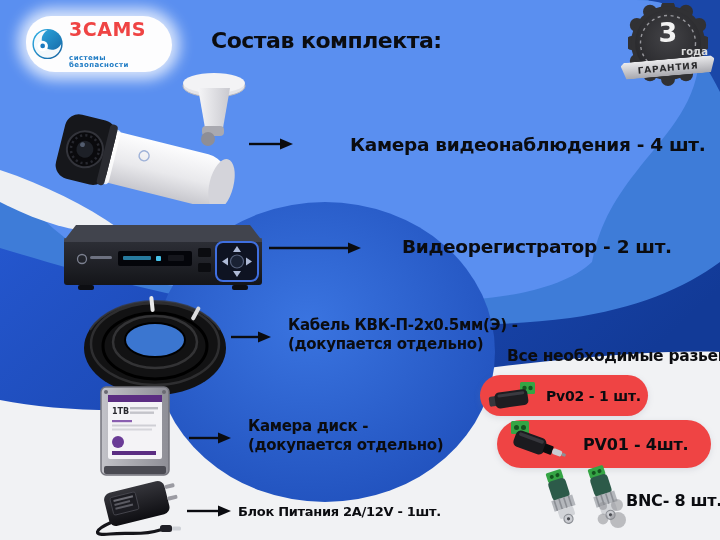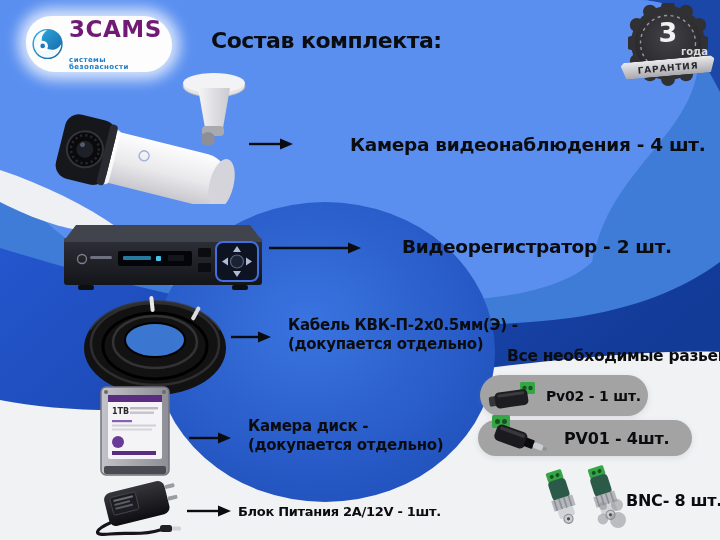--- a/index.html
+++ b/index.html
@@ -11,37 +11,37 @@
   .abs{position:absolute;}
   .lbl{font-weight:700;color:#0b0c10;white-space:nowrap;letter-spacing:-0.3px;}
   .lbl-lg{font-size:18.5px;margin-left:20px;}
   .lbl-md{font-size:15px;line-height:18.5px;}
   .lbl-sm{font-size:13px;}
   
   .logo{left:26px;top:16px;width:136px;height:52px;background:#fdfdfe;
         border-radius:26px 30px 28px 30px;box-shadow:0 0 14px 8px rgba(255,255,255,.75);
         display:flex;align-items:center;padding:2px 6px 2px 4px;gap:4px;}
   .logo-txt{display:flex;flex-direction:column;line-height:1;}
-  .logo-brand{font-size:23px;font-weight:800;color:#701a75;letter-spacing:0.5px;}
+  .logo-brand{font-size:19px;font-weight:800;color:#ef4444;letter-spacing:0.5px;}
   .logo-sub{font-size:7px;font-weight:700;color:#1e7bc4;letter-spacing:0.4px;margin-top:16px;}
   
   .title{left:211px;top:28px;font-size:22px;font-weight:800;color:#0b0c10;letter-spacing:-0.5px;white-space:nowrap;}
   
   .badge{left:628px;top:3px;width:80px;height:88px;}
   .badge .num{position:absolute;left:0;right:0;top:14px;text-align:center;
       font-size:27px;font-weight:800;color:#f2f2f2;}
   .badge .unit{position:absolute;left:0;right:0;top:43px;text-align:right;
       font-size:10px;font-weight:700;color:#dcdcdc;}
   .badge .ribbon{position:absolute;left:-7px;top:56px;width:94px;height:17px;
       background:linear-gradient(180deg,#ececee,#a7a7ad);
       clip-path:polygon(0 20%,4% 0,96% 0,100% 20%,95% 100%,5% 100%);
       transform:rotate(-5deg);display:flex;align-items:center;justify-content:center;
       font-size:9px;font-weight:800;color:#2a2a2c;letter-spacing:0.8px;}
   
-  .pill{background:#a3a3a3;border-radius:26px;box-shadow:0 2px 6px rgba(120,130,150,.18);
+  .pill{background:#ef4444;border-radius:26px;box-shadow:0 2px 6px rgba(120,130,150,.18);
         display:flex;align-items:center;}
   .pill .txt{font-weight:700;color:#0b0c10;white-space:nowrap;letter-spacing:-0.2px;}
   
   .wm{left:596px;top:498px;display:flex;align-items:center;gap:3px;opacity:.55;}
   .wm .wm-txt{font-size:28px;font-weight:700;color:#8f9095;letter-spacing:-1px;}
 </style>
 </head>
 <body>
 
 <div class="canvas">
@@ -222,21 +222,21 @@
         <circle cx="42.5" cy="8" r="2.2" fill="#14551f"></circle>
       <g transform="rotate(-8 22 19)">
         <rect x="1" y="14" width="8" height="10" rx="2" fill="#35363c"></rect>
         <rect x="7" y="11" width="33" height="16" rx="4.5" fill="#1d1d21"></rect>
         <rect x="10" y="13" width="27" height="3" rx="1.5" fill="#3a3a40"></rect>
       </g>
     </svg>
     <span class="txt" style="font-size:14px;margin-left:8px;">Pv02 - 1 шт.</span>
   </div>
 
-  <div class="abs pill" style="left:478px;top:420px;width:214px;height:36px;">
+  <div class="abs pill" style="left:497px;top:420px;width:214px;height:48px;">
     <svg width="64" height="48" viewBox="0 0 64 48" style="margin-left:10px;">
       <rect x="4" y="1" width="18" height="13" rx="1.5" fill="#35a545"></rect>
       <circle cx="9.5" cy="7.5" r="2.5" fill="#14551f"></circle>
         <circle cx="16.5" cy="7.5" r="2.5" fill="#14551f"></circle>
       <g transform="rotate(20 28 26)">
         <rect x="6" y="16" width="32" height="17" rx="5" fill="#1b1b1f"></rect>
         <rect x="9" y="18" width="26" height="3.5" rx="1.5" fill="#37373d"></rect>
         <rect x="37" y="20" width="9" height="9" rx="1" fill="#0c0c0e"></rect>
         <rect x="46" y="21.5" width="10" height="6" rx="2" fill="#c9ccd2"></rect>
         <rect x="56" y="23" width="4" height="3" rx="1" fill="#8d9097"></rect>

